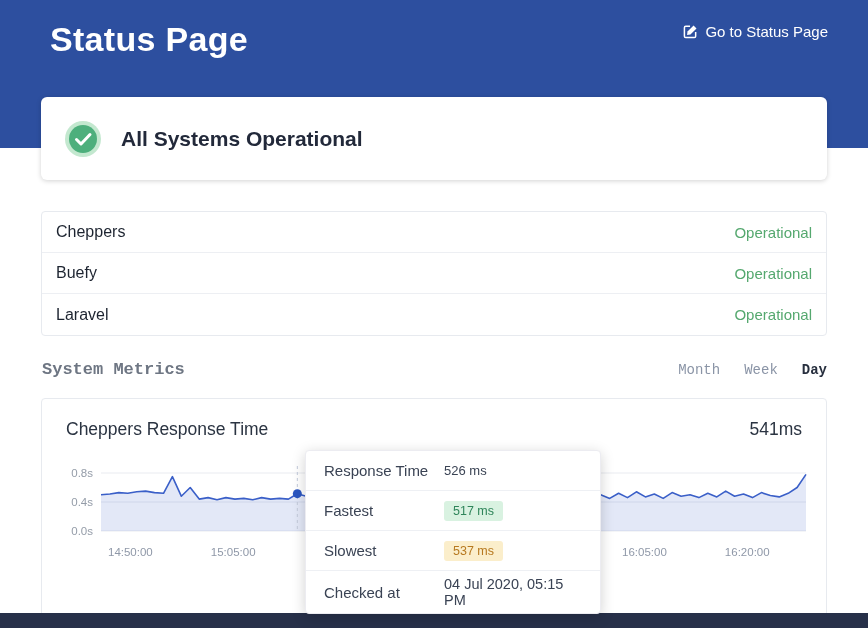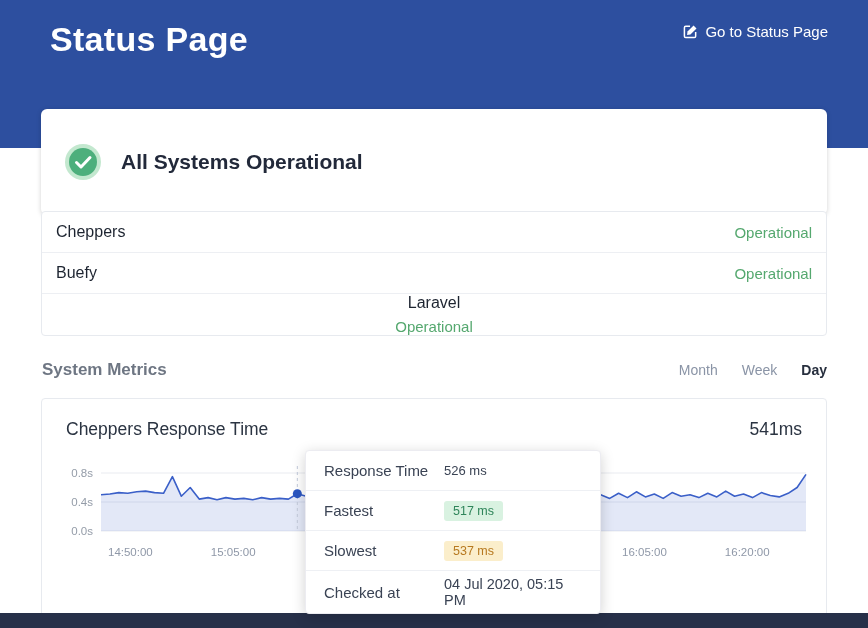--- a/index.html
+++ b/index.html
@@ -10,38 +10,38 @@
   }
   .page { position:absolute; inset:0; }
 
   
   .header { position:absolute; top:0; left:0; right:0; height:148px; background:#2d4f9f; }
   .page-title { margin:8px; position:absolute; left:42px; top:12px; color:#fff; font-size:34px; font-weight:700; letter-spacing:.3px; }
   .header-link { position:absolute; right:40px; top:23px; display:flex; align-items:center; gap:7px; color:#fff; font-size:15px; text-decoration:none; cursor:pointer;margin-left:8px; }
 
   
   .status-card {
-    position:absolute; left:41px; right:41px; top:97px; height:106px;
+    position:absolute; left:41px; right:41px; top:97px; height:83px;
     background:#fff; border-radius:6px; box-shadow:0 1px 5px rgba(0,0,0,.18);
-    display:flex; align-items:center; gap:20px; padding:0 24px;margin-top:12px;
+    display:flex; align-items:center; gap:20px; padding:0 24px;
   }
   .status-message { font-size:21px; font-weight:700; color:#22293a; }
 
   
   .services-card {
     position:absolute; left:41px; right:41px; top:211px;
     background:#fff; border:1px solid #e7eaef; border-radius:4px;
   }
   .service-row { height:41px; display:flex; align-items:center; justify-content:space-between; padding:0 14px; border-bottom:1px solid #edeff3; }
-  .service-row:last-child { border-bottom:none;flex-direction:column; }
+  .service-row:last-child { border-bottom:none; }
   .service-name { font-size:16px; color:#1d2430;text-align:right; }
   .service-status { font-size:15px; color:#55a86f; }
 
   
-  .metrics-bar { position:absolute; left:42px; right:41px; top:360px; display:flex; align-items:center; justify-content:space-between; }
+  .metrics-bar { position:absolute; left:42px; right:41px; top:360px; display:flex; align-items:center; justify-content:space-between;font-family:Liberation Mono, monospace; }
   .metrics-heading { font-size:17px; font-weight:700; color:#6e7683; }
   .metrics-tabs { display:flex; gap:24px; }
   .tab { font-size:14px; color:#8a94a6; cursor:pointer; }
   .tab.active { color:#272f3e; font-weight:700; }
 
   
   .chart-card {
     position:absolute; left:41px; right:41px; top:398px; height:276px;
     background:#fff; border:1px solid #e7eaef; border-radius:4px;
   }

